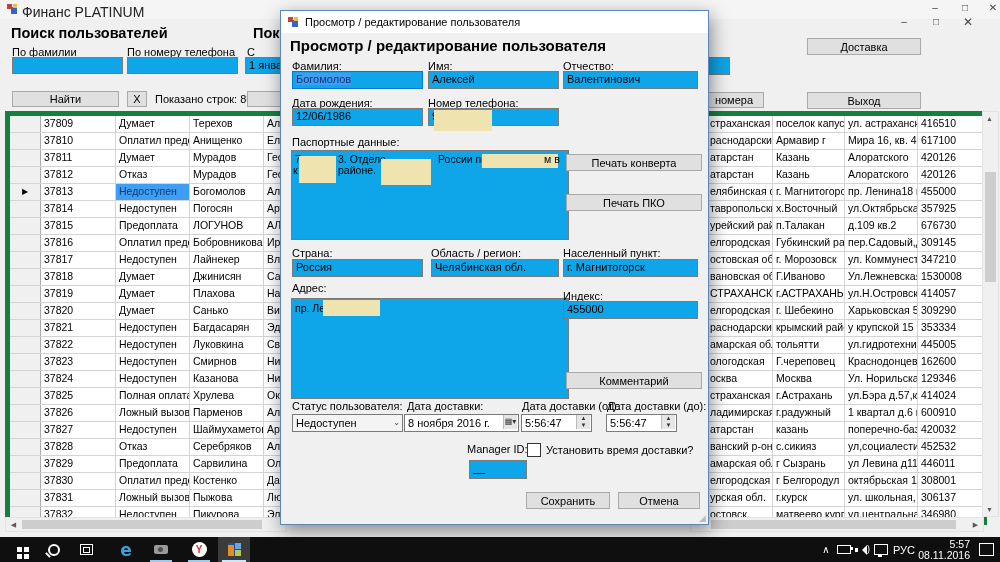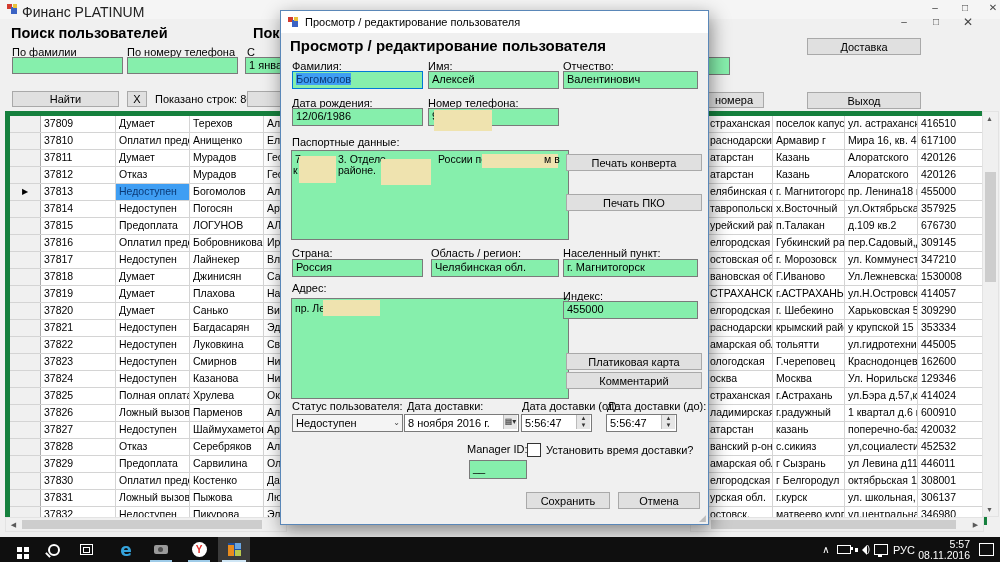--- a/index.html
+++ b/index.html
@@ -11,21 +11,21 @@
   .mw-title{position:absolute;left:22px;top:4px;font-size:14px;color:#222;white-space:nowrap}
   .appico{position:absolute;width:10px;height:10px}
   .appico i{position:absolute;display:block}
   .appico .a{left:0;top:0;width:5px;height:5px;background:#d23b2f}
   .appico .b{left:4px;top:3px;width:6px;height:7px;background:#3b63c4}
   .appico .c{left:6px;top:0;width:4px;height:4px;background:#e8c23a}
   .winctl{position:absolute;top:1px;width:30px;height:14px;text-align:center;font-size:10px;
     color:#444;line-height:14px;cursor:default}
   .lbl{position:absolute;font-size:11px;white-space:nowrap}
   .h1{position:absolute;font-size:14.5px;font-weight:bold;white-space:nowrap}
-  .tbox{position:absolute;background:#86efac;border:1px solid #7a7a7a;font-size:11px;
+  .tbox{position:absolute;background:#0ea5e9;border:1px solid #7a7a7a;font-size:11px;
     padding:1px 3px;overflow:hidden;white-space:nowrap;line-height:13px}
   .btn{position:absolute;background:#e0e0e0;border:1px solid #a9a9a9;font-size:11px;
     text-align:center;overflow:hidden;white-space:nowrap;display:flex;
     align-items:center;justify-content:center}
   
   .grid{position:absolute;background:#0369a1;border:5px solid #15803d;overflow:hidden}
   .trow{display:flex;height:16px;border-bottom:1px solid #d4d4d4;background:#fff}
   .tc{font-size:10.5px;line-height:15px;padding:0 0 0 3px;border-right:1px solid #d4d4d4;
     overflow:hidden;white-space:nowrap;flex:none}
   .c-sel{width:30px;background:#f0f0f0;border-right:1px solid #ababab;color:#000;
@@ -516,21 +516,20 @@
     <div class="lbl" style="left:282px;top:236px">Населенный пункт:</div>
     <div class="tbox" style="left:282px;top:248px;width:127px;height:14px">г. Магнитогорск</div>
 
     <div class="lbl" style="left:11px;top:271px">Адрес:</div>
     <div class="tbox" style="left:10px;top:287px;width:270px;height:97px">
       <span class="pfrag" style="left:3px;top:3px">пр. Лен</span>
       <span class="redact" style="left:31px;top:1px;width:57px;height:16px"></span>
     </div>
     <div class="lbl" style="left:282px;top:279px">Индекс:</div>
     <div class="tbox" style="left:282px;top:290px;width:127px;height:14px">455000</div>
-    <div class="btn" style="left:285px;top:342px;width:134px;height:15px">Платиковая карта</div>
     <div class="btn" style="left:285px;top:361px;width:134px;height:15px">Комментарий</div>
 
     <div class="lbl" style="left:11px;top:389px">Статус пользователя:</div>
     <div class="combo" style="left:11px;top:403px;width:92px;height:14px"><span>Недоступен</span><span class="dd">⌄</span></div>
     <div class="lbl" style="left:126px;top:389px">Дата доставки:</div>
     <div class="spin" style="left:123px;top:403px;width:94px;height:14px"><span>8  ноября   2016 г.</span><span class="ud" style="line-height:14px;font-size:8px">▦▾</span></div>
     <div class="lbl" style="left:241px;top:389px">Дата доставки (от):</div>
     <div class="spin" style="left:240px;top:403px;width:50px;height:14px"><span>5:56:47</span><span class="ud">▲<br>▼</span></div>
     <div class="lbl" style="left:326px;top:389px">Дата доставки (до):</div>
     <div class="spin" style="left:325px;top:403px;width:50px;height:14px"><span>5:56:47</span><span class="ud">▲<br>▼</span></div>

